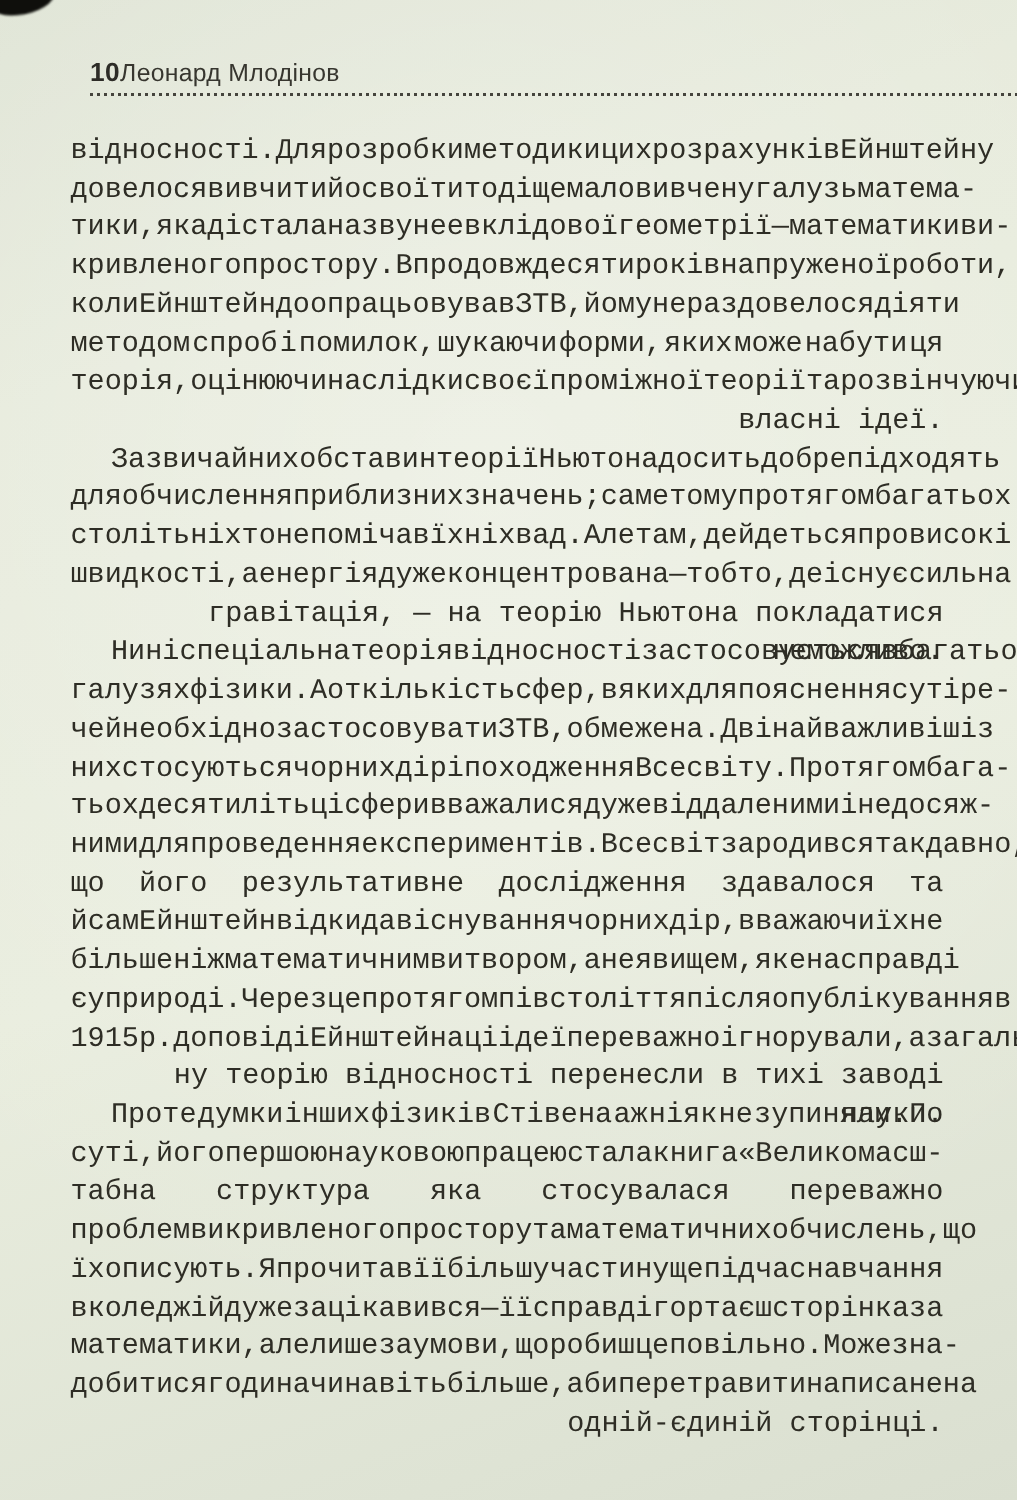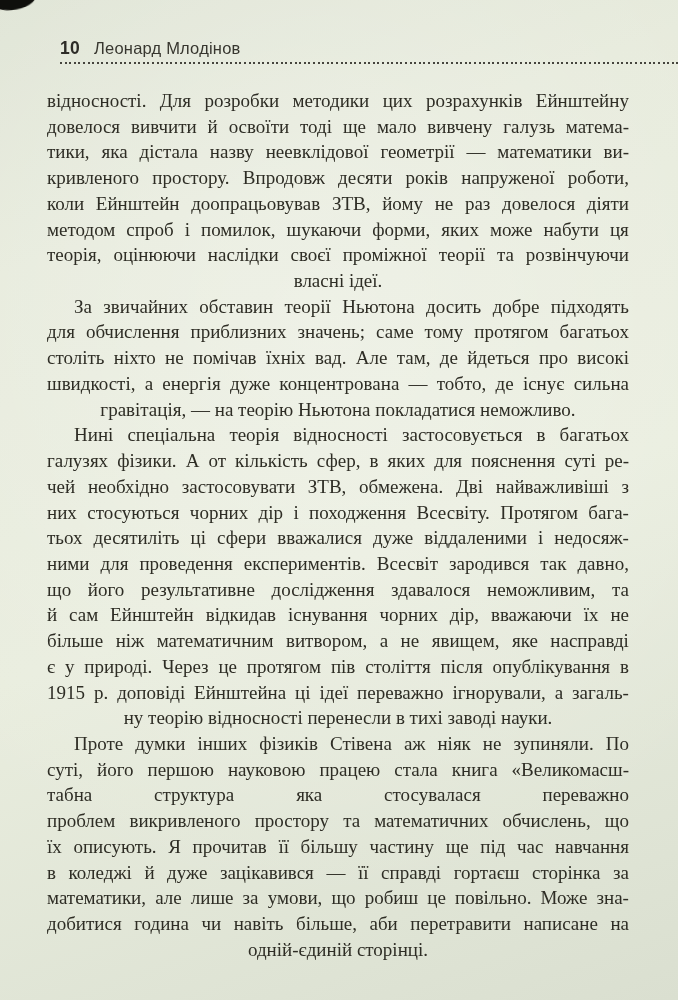--- a/index.html
+++ b/index.html
@@ -12,35 +12,35 @@
     font-family:"Liberation Serif", serif;
   }
   .corner-artifact{
     position:absolute;top:-7px;left:-11px;width:48px;height:17px;
     background:#0f0f0c;border-radius:0 0 55% 45% / 0 0 80% 70%;
     transform:rotate(-5deg);filter:blur(0.6px);
   }
   .running-header{position:absolute;left:60px;top:38px;width:620px;}
   .header-line{display:flex;align-items:baseline;font-family:"Liberation Sans", sans-serif;}
   .page-number{font-size:17.5px;font-weight:700;color:#2d2c27;letter-spacing:0.3px;}
-  .header-author{font-size:16.5px;font-weight:400;color:#37362f;margin-left:14px;letter-spacing:0.2px;}
+  .header-author{font-size:16.5px;font-weight:400;color:#37362f;letter-spacing:0.2px;}
   .dotted-rule{
     margin-top:3px;height:2.2px;width:619px;
     background-image:repeating-linear-gradient(90deg,#45443d 0 2px, transparent 2px 4.6px);
   }
   .text-column{
     position:absolute;left:47px;top:88px;width:582px;
     font-size:19px;color:#2e2d25;
   }
   .line{
     display:flex;justify-content:space-between;align-items:baseline;
-    height:25.72px;line-height:25.72px;white-space:nowrap;
+    height:25.72px;line-height:25.72px;white-space:nowrap;font-family:Liberation Mono, monospace;
   }
   .line span{flex:0 0 auto;}
-  .line.last{display:block;white-space:normal;text-align:center;}
+  .line.last{display:block;white-space:normal;text-align:right;}
   .line.indent{padding-left:27px;}
 </style>
 </head>
 <body>
 
 <div class="page">
   <div class="corner-artifact"></div>
 
   <header class="running-header">
     <div class="header-line">
@@ -242,21 +242,20 @@
           <span>зародився</span>
           <span>так</span>
           <span>давно,</span>
         </div>
         <div class="line">
           <span>що</span>
           <span>його</span>
           <span>результативне</span>
           <span>дослідження</span>
           <span>здавалося</span>
-          <span>неможливим,</span>
           <span>та</span>
         </div>
         <div class="line">
           <span>й</span>
           <span>сам</span>
           <span>Ейнштейн</span>
           <span>відкидав</span>
           <span>існування</span>
           <span>чорних</span>
           <span>дір,</span>

